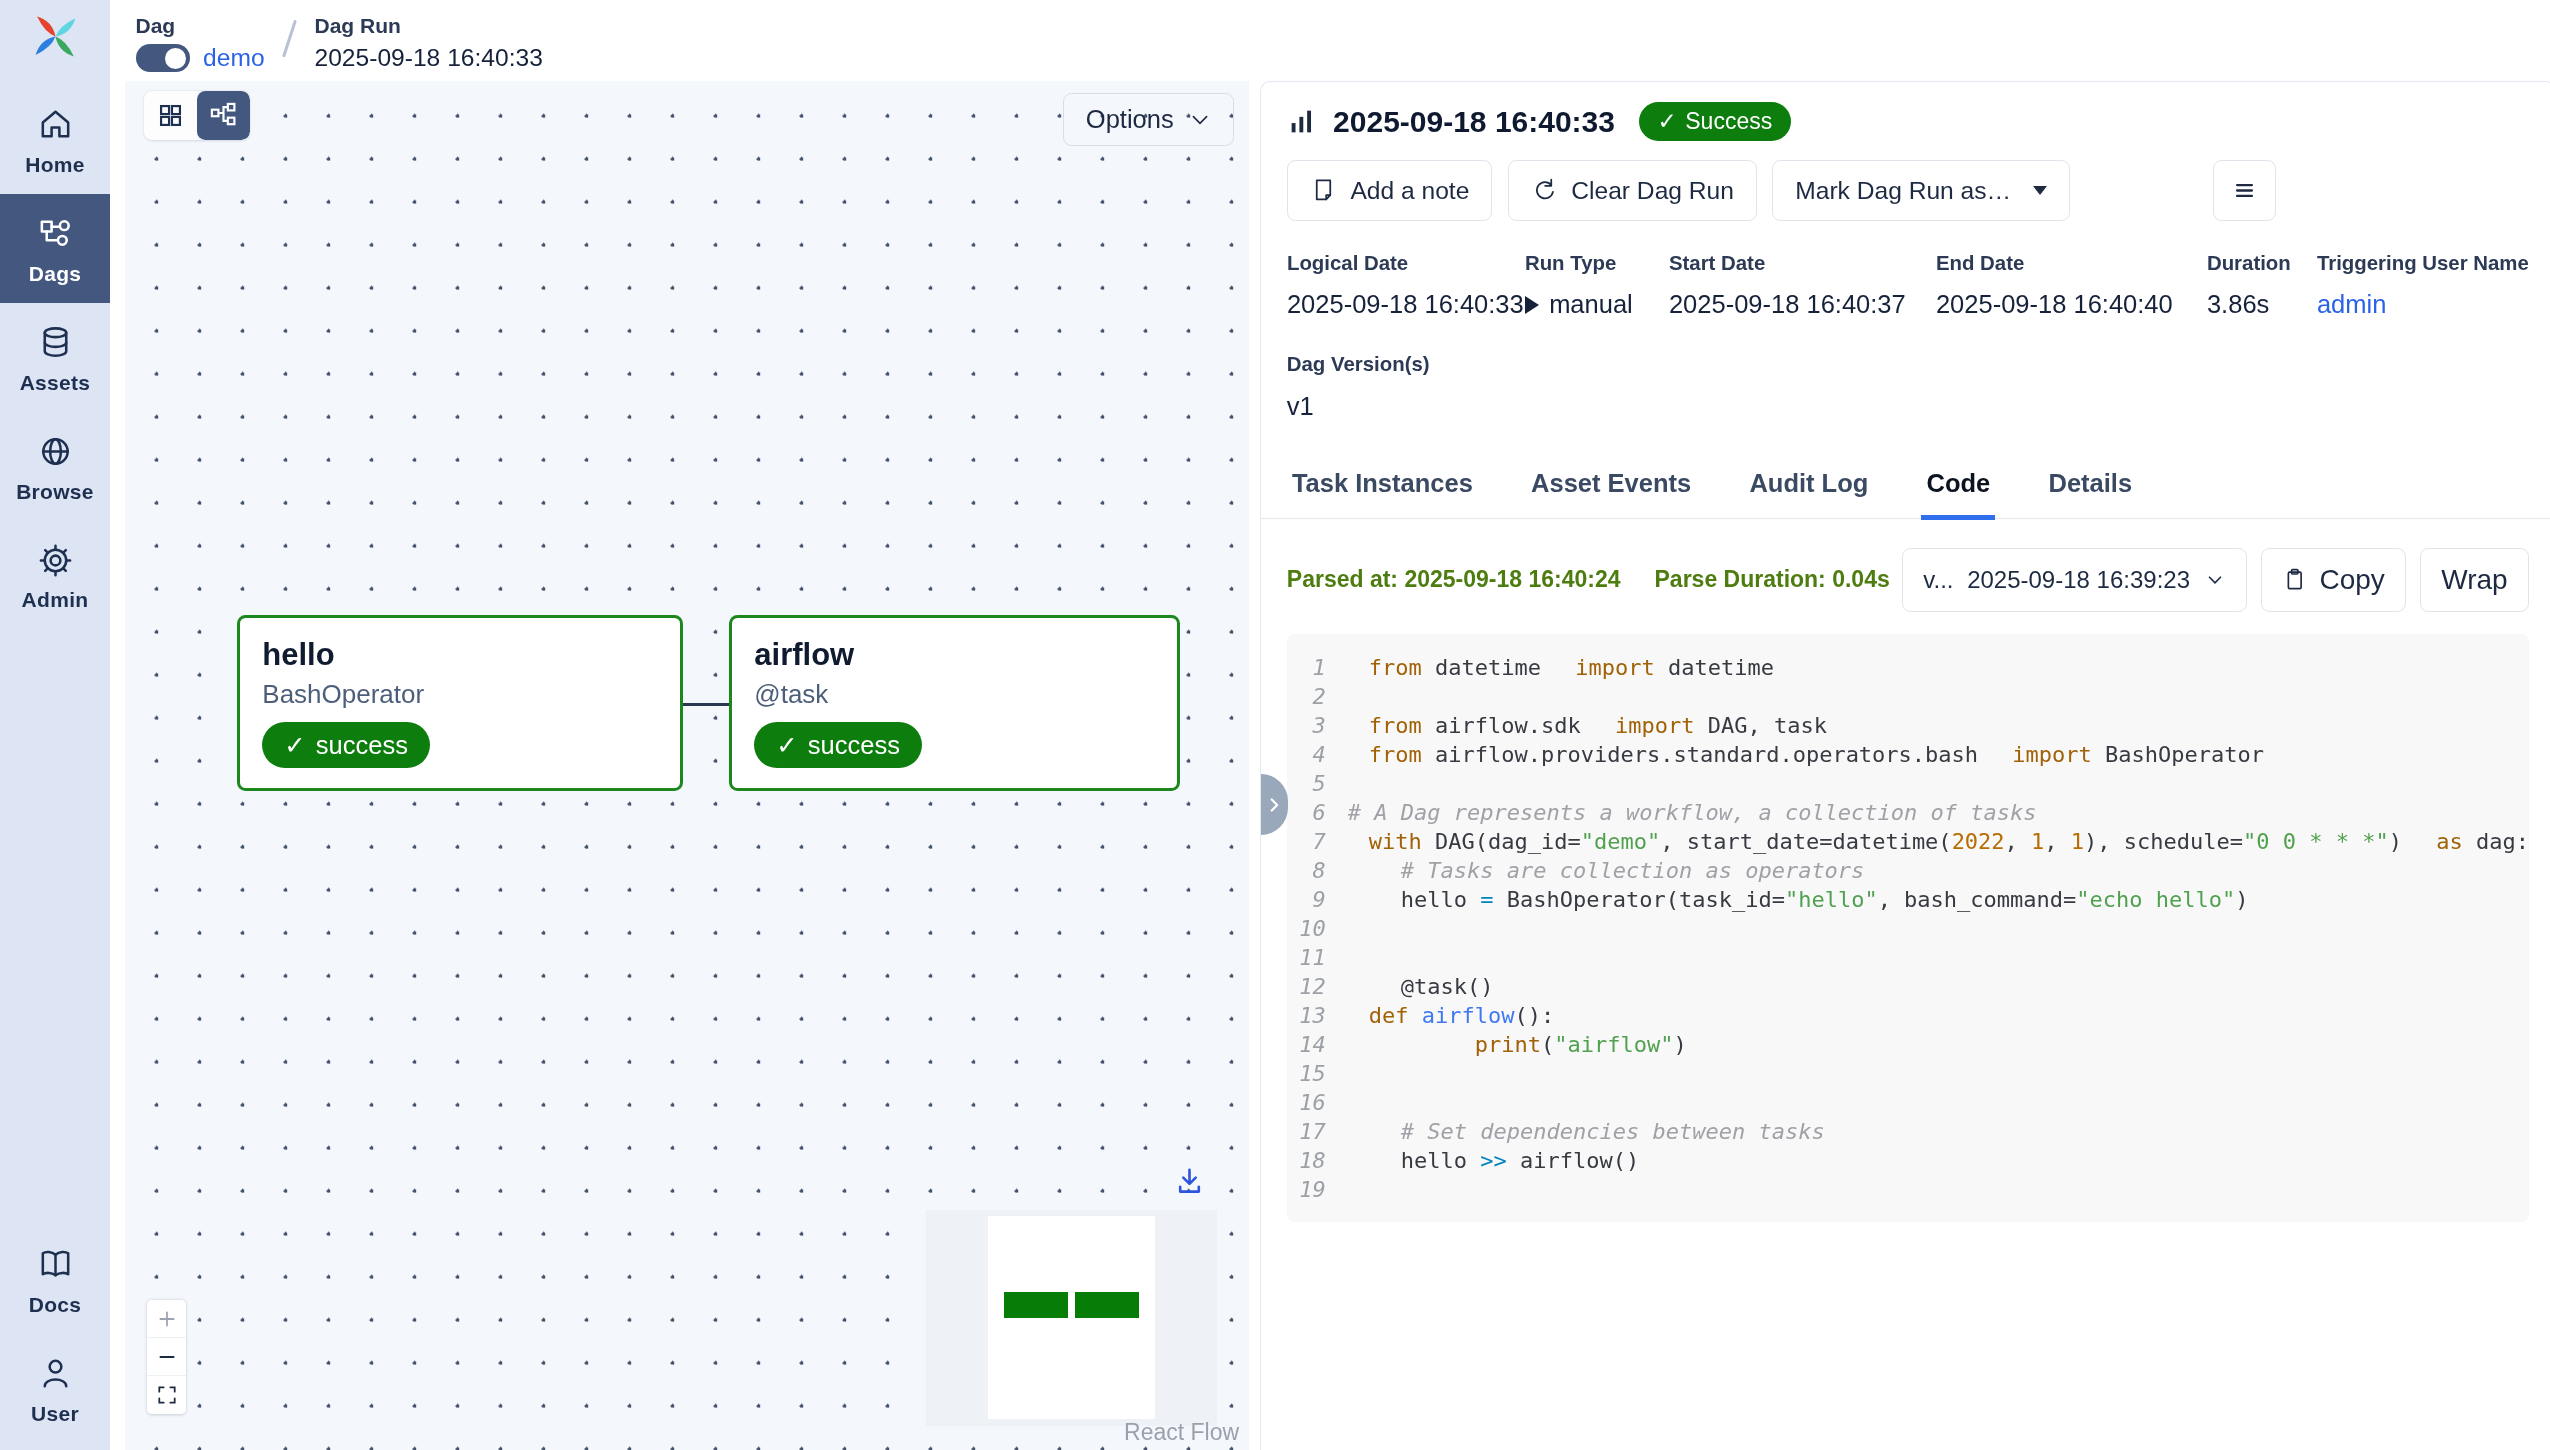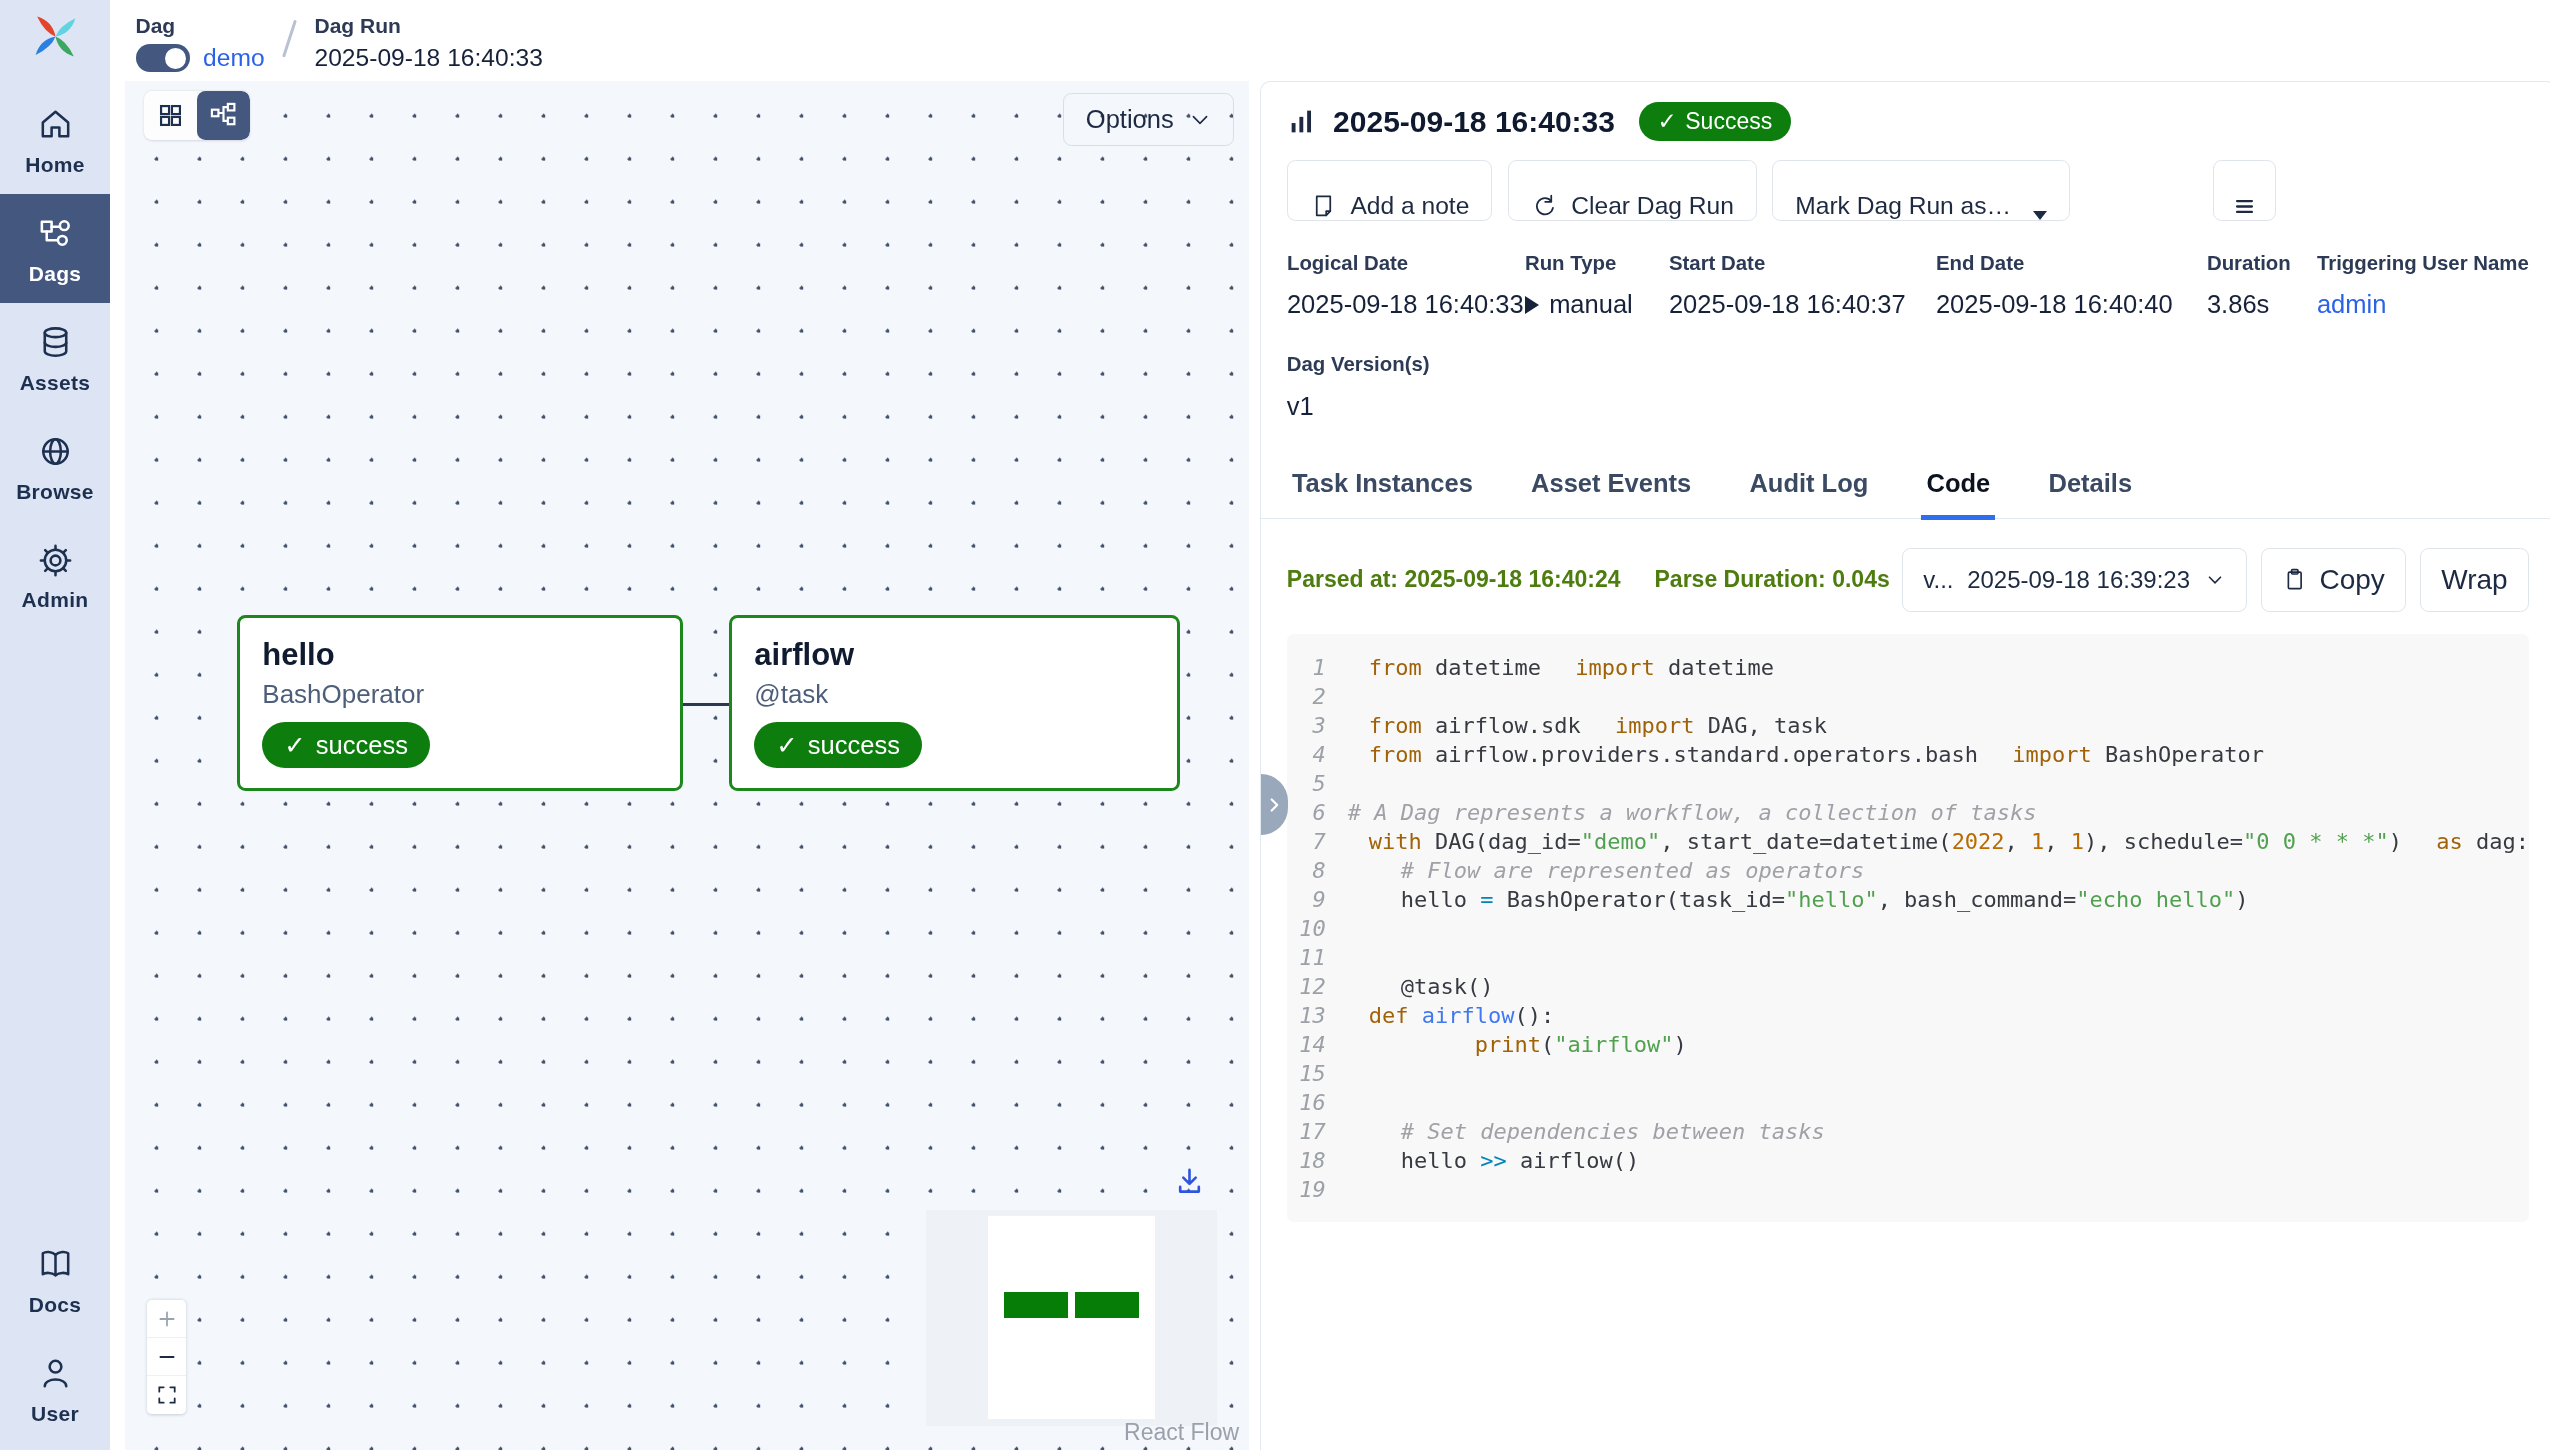--- a/index.html
+++ b/index.html
@@ -111,21 +111,21 @@
            border: 1.7px solid #e3e9f0; border-radius: 10.2px 10.2px 0 0; border-bottom: none;
            padding: 20.4px 0 0 0; overflow: hidden; }
   .panel-pad { padding: 0 25.5px; }
   .run-header { display: flex; align-items: center; gap: 15.3px; }
   .run-header svg { width: 31px; height: 31px; }
   .run-title { font-size: 30px; font-weight: 700; color: #0f1a30; }
   .run-badge { display: inline-flex; align-items: center; gap: 8.5px; background: #0d7d0d;
                color: #fff; height: 39px; padding: 0 18.7px; border-radius: 19.5px;
                font-size: 23px; margin-left: 8.5px; }
   .actions-row { display: flex; align-items: center; gap: 15.3px; margin-top: 18.7px; }
-  .action-btn { display: flex; align-items: flex-end; gap: 13.6px; height: 61px; padding: 0 22px;
+  .action-btn { display: flex; align-items: center; gap: 13.6px; height: 61px; padding: 0 22px;
                 background: #ffffff; border: 1.7px solid #dfe3ea; border-radius: 8.5px;
                 font-size: 24.6px; color: #1d2a42; cursor: pointer; }
   .action-btn svg { width: 27px; height: 27px; stroke: #1d2a42; fill: none; stroke-width: 2.6;
                     stroke-linecap: round; stroke-linejoin: round; }
   .menu-btn { margin-left: 127px; width: 63px; justify-content: center; padding: 0; }
   .caret { width: 0; height: 0; border-left: 7.6px solid transparent; border-right: 7.6px solid transparent;
            border-top: 9.3px solid #1d2a42; margin-left: 8.5px; }
 
   .meta-row { display: flex; margin-top: 31px; justify-content: center; }
   .meta-col { flex: 0 0 auto; }
@@ -469,21 +469,21 @@
 
         <div class="code-block">
           <div>
               <div class="code-line"><span class="ln">1</span><span class="lc"><span class="tok-k">from</span><span class="tok-d"> datetime </span><span class="tok-k">import</span><span class="tok-d"> datetime</span></span></div>
               <div class="code-line"><span class="ln">2</span><span class="lc"></span></div>
               <div class="code-line"><span class="ln">3</span><span class="lc"><span class="tok-k">from</span><span class="tok-d"> airflow.sdk </span><span class="tok-k">import</span><span class="tok-d"> DAG, task</span></span></div>
               <div class="code-line"><span class="ln">4</span><span class="lc"><span class="tok-k">from</span><span class="tok-d"> airflow.providers.standard.operators.bash </span><span class="tok-k">import</span><span class="tok-d"> BashOperator</span></span></div>
               <div class="code-line"><span class="ln">5</span><span class="lc"></span></div>
               <div class="code-line"><span class="ln">6</span><span class="lc"><span class="tok-c"># A Dag represents a workflow, a collection of tasks</span></span></div>
               <div class="code-line"><span class="ln">7</span><span class="lc"><span class="tok-k">with</span><span class="tok-d"> DAG(dag_id=</span><span class="tok-s">"demo"</span><span class="tok-d">, start_date=datetime(</span><span class="tok-n">2022</span><span class="tok-d">, </span><span class="tok-n">1</span><span class="tok-d">, </span><span class="tok-n">1</span><span class="tok-d">), schedule=</span><span class="tok-s">"0 0 * * *"</span><span class="tok-d">) </span><span class="tok-k">as</span><span class="tok-d"> dag:</span></span></div>
-              <div class="code-line"><span class="ln">8</span><span class="lc"><span class="tok-c">    # Flow are represented as operators</span></span></div>
+              <div class="code-line"><span class="ln">8</span><span class="lc"><span class="tok-c">    # Tasks are collection as operators</span></span></div>
               <div class="code-line"><span class="ln">9</span><span class="lc"><span class="tok-d">    hello </span><span class="tok-o">=</span><span class="tok-d"> BashOperator(task_id=</span><span class="tok-s">"hello"</span><span class="tok-d">, bash_command=</span><span class="tok-s">"echo hello"</span><span class="tok-d">)</span></span></div>
               <div class="code-line"><span class="ln">10</span><span class="lc"></span></div>
               <div class="code-line"><span class="ln">11</span><span class="lc"></span></div>
               <div class="code-line"><span class="ln">12</span><span class="lc"><span class="tok-d">    @task()</span></span></div>
               <div class="code-line"><span class="ln">13</span><span class="lc"><span class="tok-k">def</span><span class="tok-d"> </span><span class="tok-f">airflow</span><span class="tok-d">():</span></span></div>
               <div class="code-line"><span class="ln">14</span><span class="lc"><span class="tok-d">        </span><span class="tok-k">print</span><span class="tok-d">(</span><span class="tok-s">"airflow"</span><span class="tok-d">)</span></span></div>
               <div class="code-line"><span class="ln">15</span><span class="lc"></span></div>
               <div class="code-line"><span class="ln">16</span><span class="lc"></span></div>
               <div class="code-line"><span class="ln">17</span><span class="lc"><span class="tok-c">    # Set dependencies between tasks</span></span></div>
               <div class="code-line"><span class="ln">18</span><span class="lc"><span class="tok-d">    hello </span><span class="tok-o">&gt;&gt;</span><span class="tok-d"> airflow()</span></span></div>

